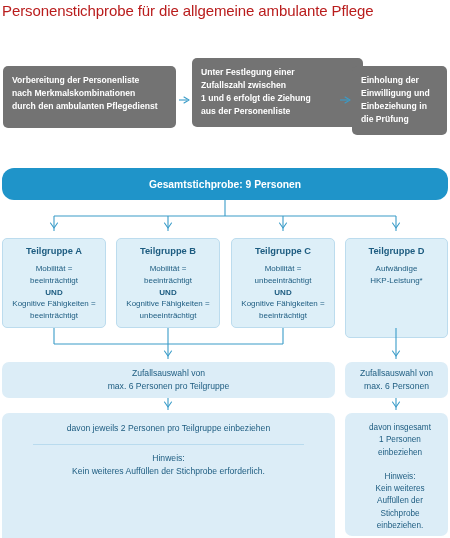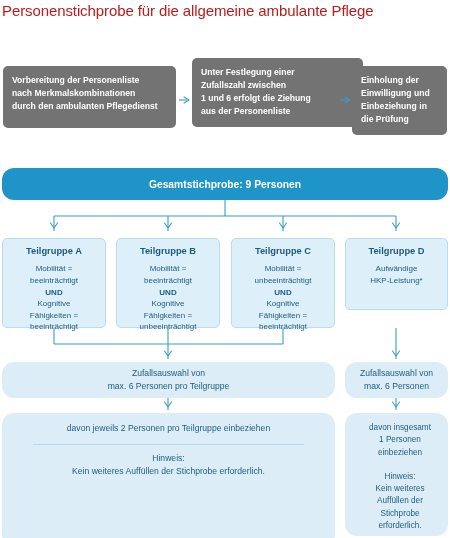--- a/index.html
+++ b/index.html
@@ -61,25 +61,25 @@
     text-align: center;
   }
   .box-light {
     background: #ddeff8;
     border: 1px solid #bcdcee;
     border-radius: 5px;
     color: #1d5c80;
     font-size: 8px;
     line-height: 1.45;
     text-align: center;
-    padding: 6px 16px;
+    padding: 6px 4px;
   }
   .box-pale {
     background: #dcedf7;
-    border-radius: 12px;
+    border-radius: 7px;
     color: #1d5c80;
     font-size: 8.6px;
     line-height: 1.5;
     text-align: center;
     display: flex;
     flex-direction: column;
     align-items: center;
     justify-content: center;
     padding: 6px 5px;
     box-sizing: border-box;
@@ -164,21 +164,21 @@
 
   <div class="box box-light" style="left:231px; top:238px; width:104px; height:90px;">
     <span class="sg-title">Teilgruppe C</span>
     <span class="sg-line">Mobilität =</span>
     <span class="sg-line">unbeeinträchtigt</span>
     <span class="sg-und">UND</span>
     <span class="sg-line">Kognitive Fähigkeiten =</span>
     <span class="sg-line">beeinträchtigt</span>
   </div>
 
-  <div class="box box-light" style="left:345px; top:238px; width:103px; height:72px;text-align:center;">
+  <div class="box box-light" style="left:345px; top:238px; width:103px; height:100px;text-align:center;">
     <span class="sg-title">Teilgruppe D</span>
     <span class="sg-line">Aufwändige</span>
     <span class="sg-line">HKP-Leistung*</span>
   </div>
 
   <div class="box box-pale" style="left:2px; top:362px; width:333px; height:36px;">
     <span class="sg-line">Zufallsauswahl von</span>
     <span class="sg-line">max. 6 Personen pro Teilgruppe</span>
   </div>
 
@@ -196,21 +196,21 @@
 
   <div class="box box-pale" style="left:345px; top:413px; width:103px; height:123px; justify-content:space-between; padding-top:9px; font-size:8.2px;padding-left:12px;">
     <span class="sg-line">davon insgesamt</span>
     <span class="sg-line">1 Personen</span>
     <span class="sg-line">einbeziehen</span>
     <div class="note-sep" style="margin:7px auto 5px auto;"></div>
     <span class="note-label">Hinweis:</span>
     <span class="note-text">Kein weiteres</span>
     <span class="note-text">Auffüllen der</span>
     <span class="note-text">Stichprobe</span>
-    <span class="note-text">erforderlich.</span>
+    <span class="note-text">einbeziehen.</span>
   </div>
 
   <svg id="wires" viewBox="0 0 450 538">
     <defs>
       <marker id="ah" markerWidth="7" markerHeight="7" refX="2.6" refY="5.2" orient="auto" markerUnits="userSpaceOnUse">
         <path d="M0.3,1.4 L2.6,5.4 L4.9,1.4" fill="none" stroke="#3a9cc8" stroke-width="1.1" stroke-linecap="round" stroke-linejoin="round"></path>
       </marker>
     </defs>
     <g stroke="#3a9cc8" stroke-width="1.1" fill="none">
 

